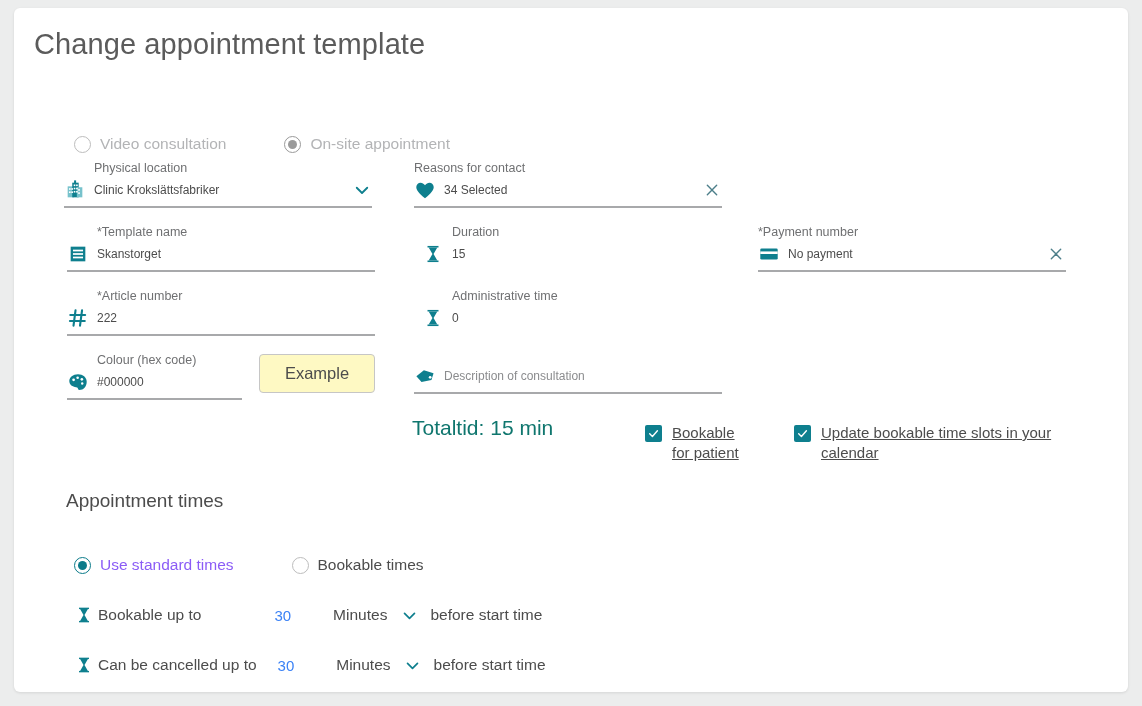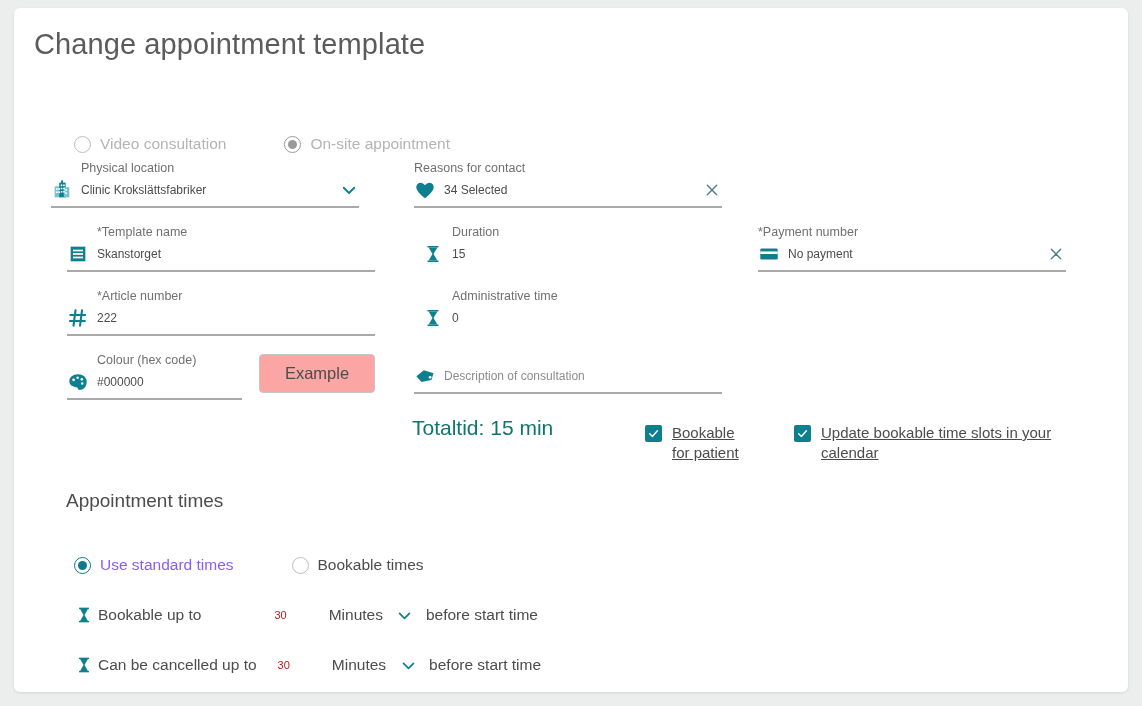--- a/index.html
+++ b/index.html
@@ -79,27 +79,27 @@
 
   .section-title {
     position: absolute; font-size: 19px; color: #4c4c4c; font-weight: 400;
   }
   .plain-text { position: absolute; font-size: 21px; color: #0f766e; white-space: nowrap; }
 
   
   .time-row { position: absolute; display: flex; align-items: center; }
   .time-row .tr-icon { width: 20px; height: 20px; flex: 0 0 20px; margin-right: 4px; }
   .time-row .tr-label { font-size: 15.5px; color: #4c4c4c; white-space: nowrap; }
-  .time-row .tr-num { font-size: 11px; color: #b91c1c; }
+  .time-row .tr-num { font-size: 15px; color: #3b82f6; }
   .time-row .tr-unit { font-size: 15.5px; color: #4c4c4c; }
   .time-row .tr-suffix { font-size: 15.5px; color: #4c4c4c; white-space: nowrap; }
 
   .btn-example {
     position: absolute;
-    background: #fca5a5; border: 1px solid #c6c6c6; border-radius: 4px;
+    background: #fef9c3; border: 1px solid #c6c6c6; border-radius: 4px;
     font-size: 16.5px; color: #4c4c4c; font-family: "Liberation Sans", sans-serif;
     display: flex; align-items: center; justify-content: center;
     cursor: pointer;
   }
 </style>
 </head>
 <body>
 
 <div class="card">
 
@@ -109,21 +109,21 @@
     <div class="radio-opt">
       <span class="rad"></span>
       <span class="rlabel dis">Video consultation</span>
     </div>
     <div class="radio-opt">
       <span class="rad sel-grey"></span>
       <span class="rlabel dis">On-site appointment</span>
     </div>
   </div>
 
-  <div class="field" style="left:37px; top:153px; width:308px;">
+  <div class="field" style="left:50px; top:153px; width:308px;">
     <div class="flabel indent">Physical location</div>
     <div class="frow">
       <span class="ico">
         <svg viewBox="0 0 24 24">
             <rect x="4" y="8" width="7" height="12" fill="#77c2cc"></rect>
             <rect x="9" y="4" width="7" height="16" fill="#0e7f8e"></rect>
             <rect x="14" y="9" width="6" height="11" fill="#77c2cc"></rect>
             <rect x="11" y="1.5" width="2.2" height="3" fill="#0e7f8e"></rect>
             <g fill="#ffffff">
               <rect x="5.4" y="10" width="1.8" height="1.8"></rect>

